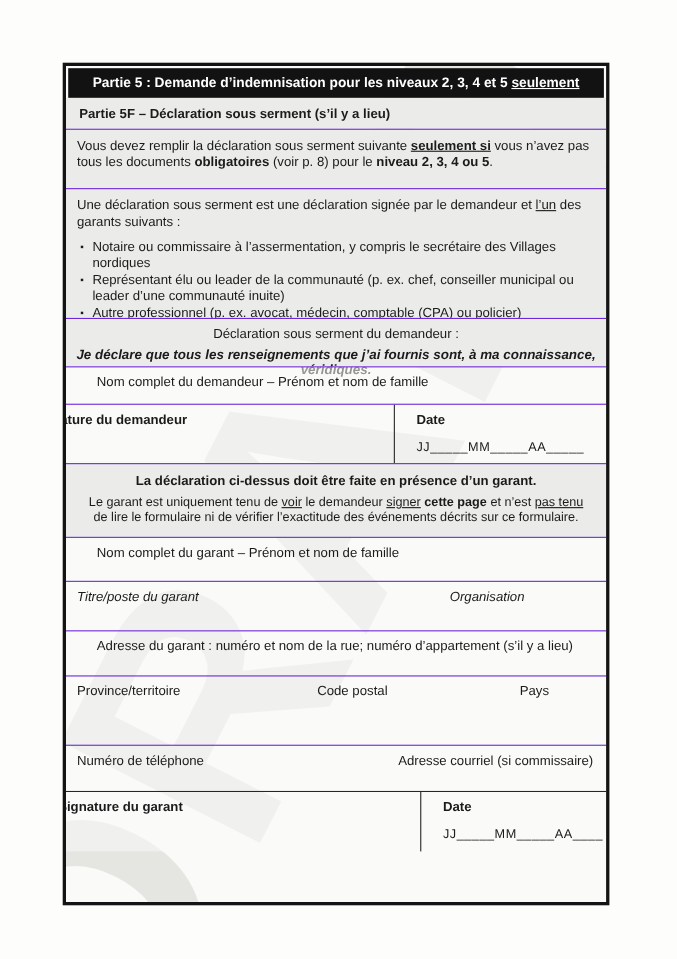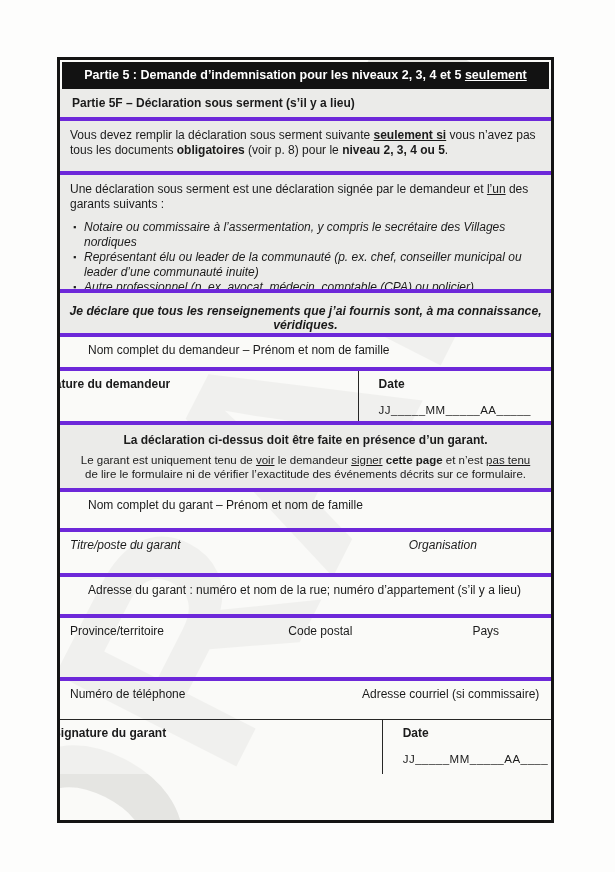--- a/index.html
+++ b/index.html
@@ -41,36 +41,36 @@
   .titlebar {
     margin: 2px 2px 0 2px;
     background: #121212;
     color: #ffffff;
     text-align: center;
     font-weight: bold;
     font-size: 12.5px;
     padding: 6px 4px 7px 4px;
   }
 
-  .row { border-top: 4px solid #6d28d9; position: relative; background: transparent; }
+  .row { border-top: 1px solid #6d28d9; position: relative; background: transparent; }
   .row.first { border-top: none; }
   .gray  { background: #ebebe9; }
   .white { background: rgba(250,250,248,0.55); }
 
   .pad { padding: 7px 10px; }
   .fs12 { font-size: 12px; line-height: 15px; }
   .center { text-align: center; }
 
   .section-5f { padding: 7px 12px; font-weight: bold; font-size: 12px; height: 28px; }
   .intro-row { height: 54px; }
   .garant-def-row { height: 118px; padding-bottom: 0; }
   .bullets { margin-top: 8px; }
   .bullet-line { display: flex; font-size: 12px; line-height: 14.5px; margin-bottom: 1px; }
   .bullet-marker { width: 14px; flex: 0 0 14px; text-align: left; padding-left: 3px; font-size: 9px; line-height: 15px; }
-  .bullet-text { flex: 1; font-style: italic; }
+  .bullet-text { flex: 1; }
 
   .decl-row { height: 44px; padding-top: 6px; }
   .decl-heading { font-size: 12px; }
   .decl-text { font-size: 12.2px; font-weight: bold; font-style: italic; margin-top: 5px; }
 
   .field-row { padding: 6px 28px; }
   .h-name-applicant { height: 34px; }
   .h-sig { height: 54px; display: flex; justify-content: flex-end; }
   .h-notice { height: 67px; padding-top: 8px; }
   .h-name-garant { height: 40px; }
@@ -123,20 +123,21 @@
             <span class="bullet-text"><span>Représentant élu ou leader de la communauté (p. ex. chef, conseiller municipal ou leader d’une communauté inuite)</span></span>
           </div>
           <div class="bullet-line">
             <span class="bullet-marker">▪</span>
             <span class="bullet-text"><span>Autre professionnel (p. ex. avocat, médecin, comptable (CPA) ou policier)</span></span>
           </div>
         </div>
       </div>
 
       <div class="row gray center decl-row">
+        <div class="decl-heading">Déclaration sous serment du demandeur :</div>
         <div class="decl-text">Je déclare que tous les renseignements que j’ai fournis sont, à ma connaissance, véridiques.</div>
       </div>
 
       <div class="row white field-row fs12 h-name-applicant">Nom complet du demandeur – Prénom et nom de famille</div>
 
       <div class="row white h-sig">
         <div class="sig-left">Signature du demandeur</div>
         <div class="sig-right">
           <div class="date-label">Date</div>
           <div class="date-fields">JJ_____MM_____AA_____</div>

